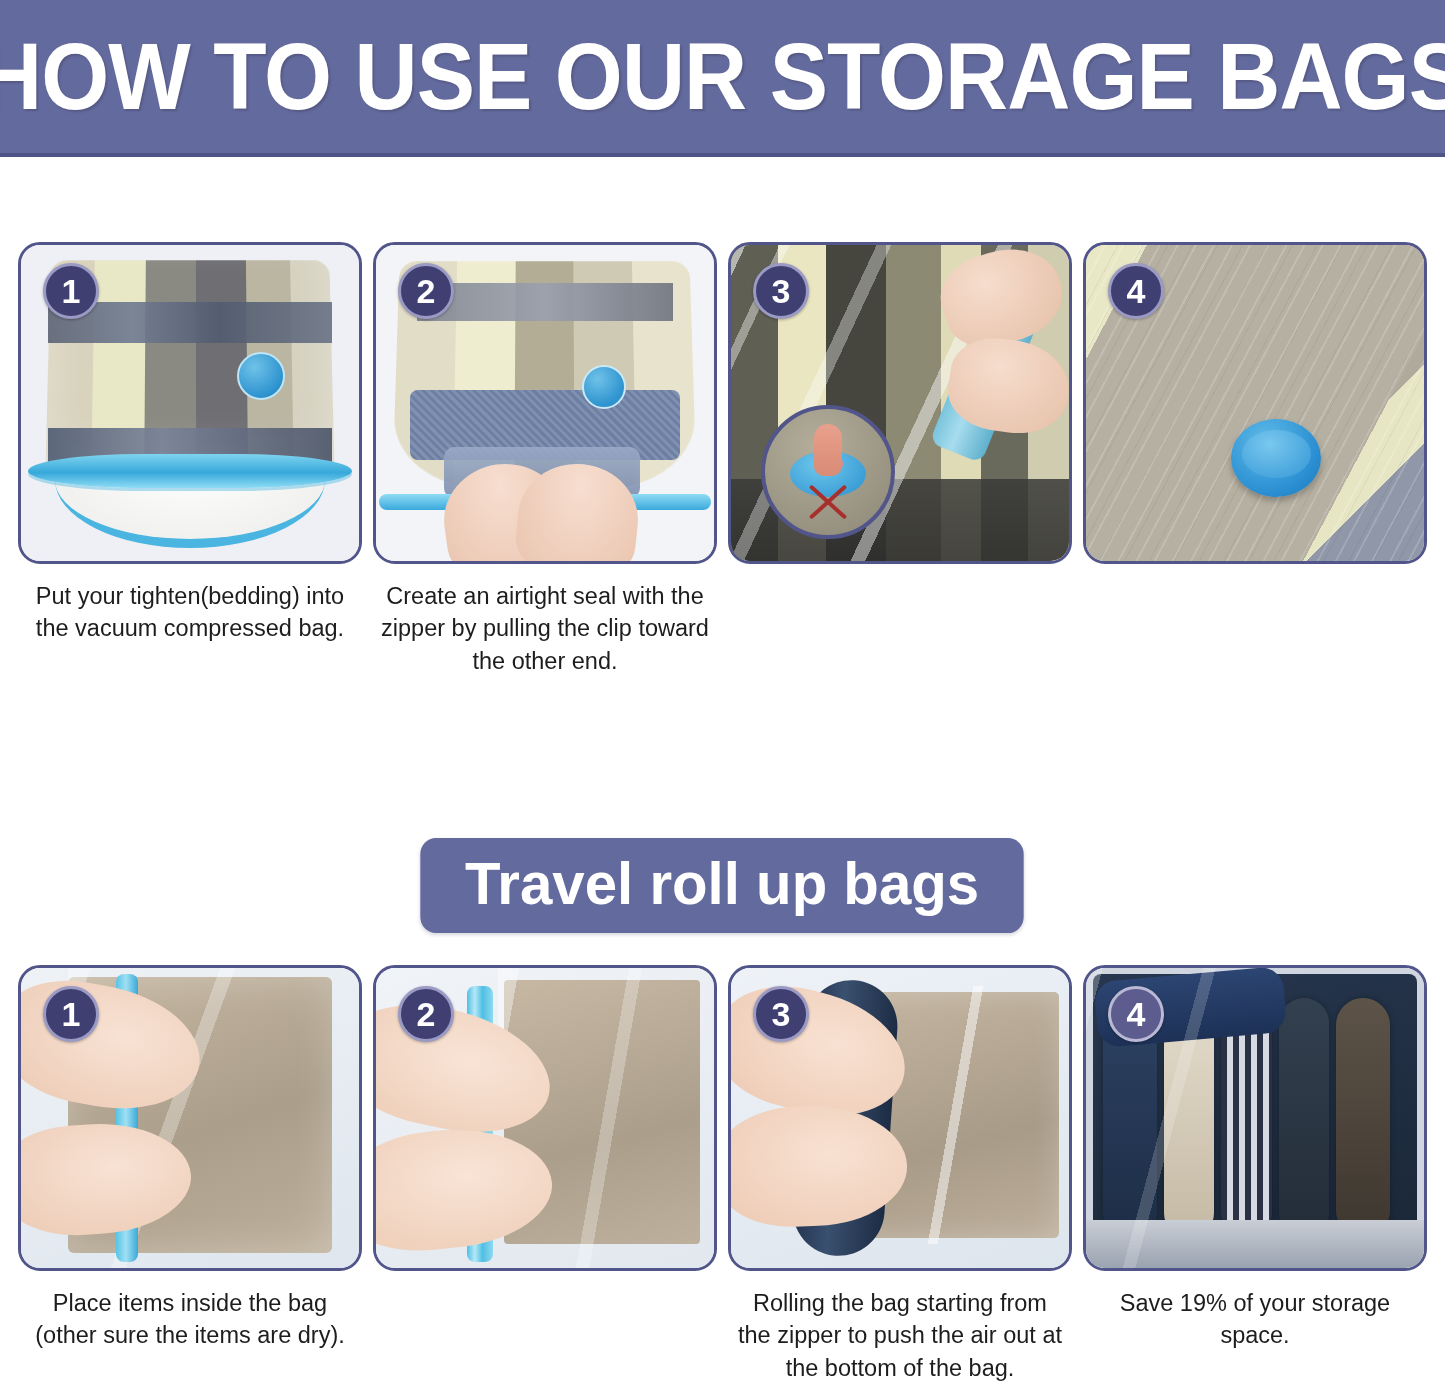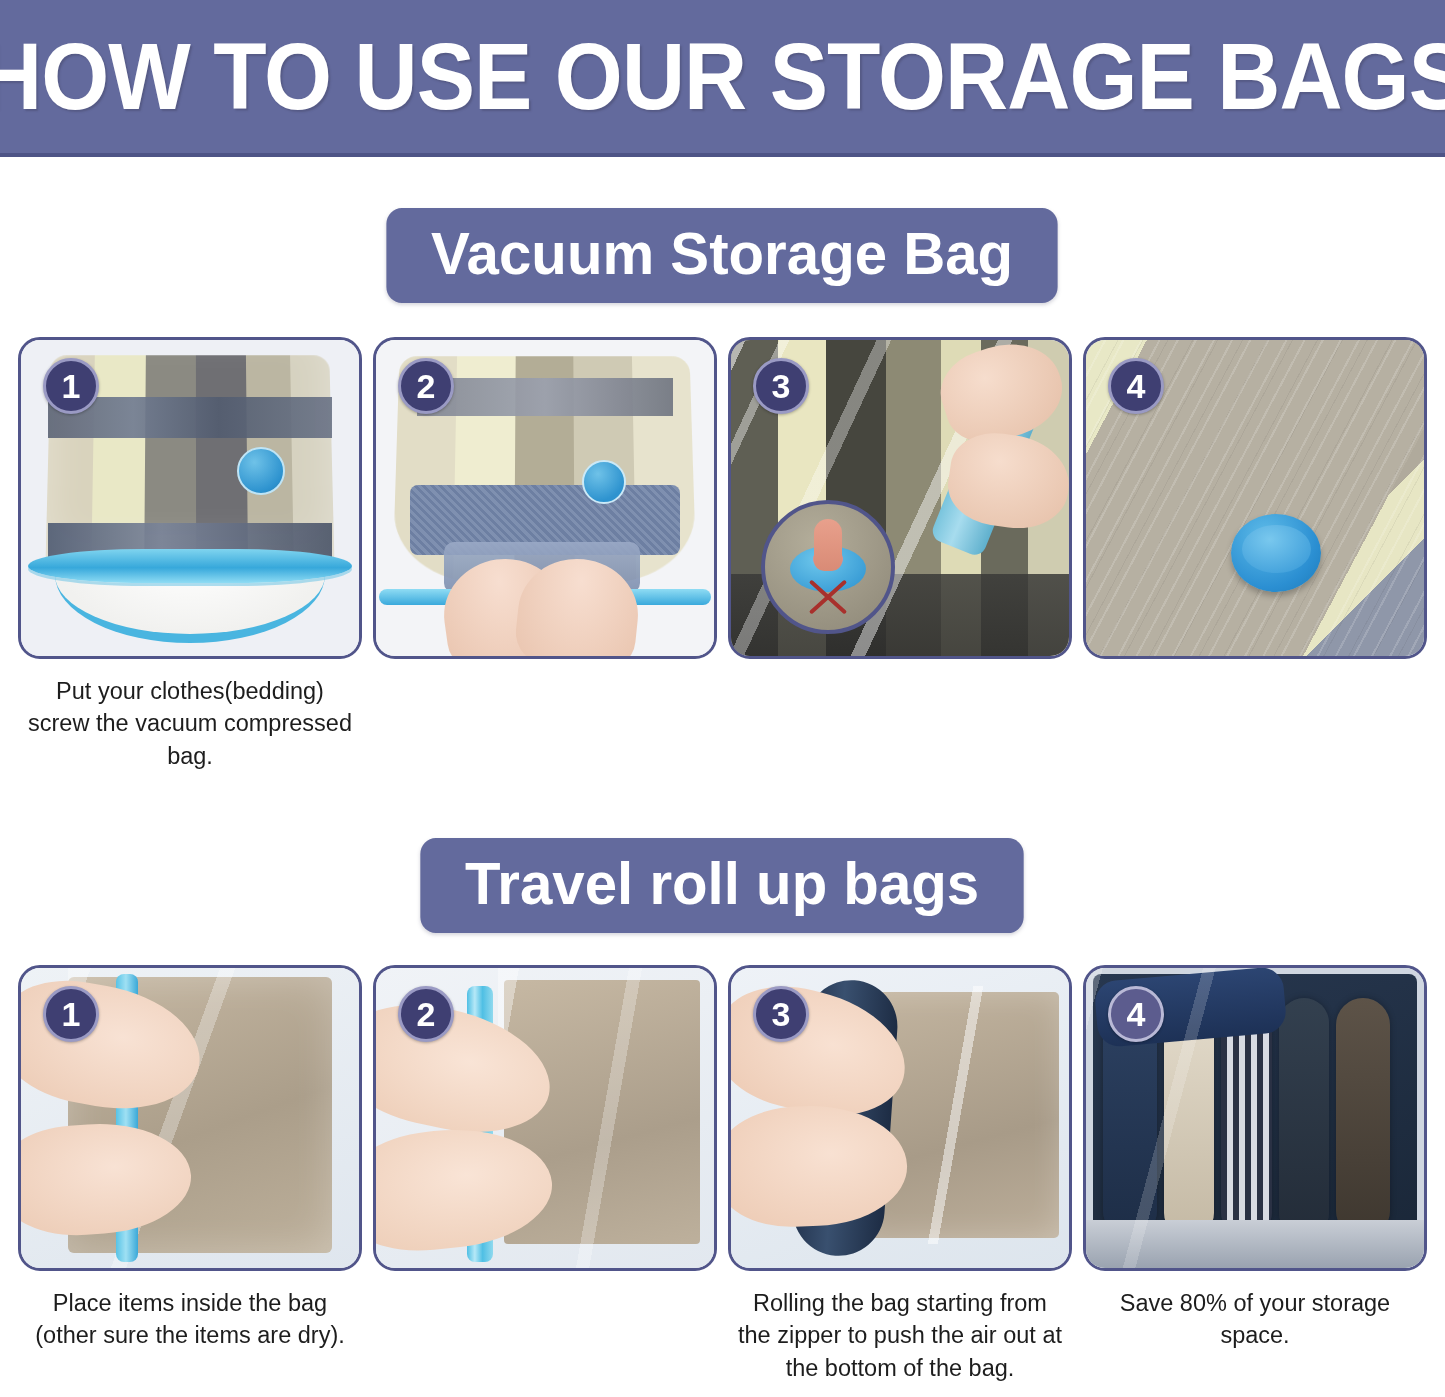--- a/index.html
+++ b/index.html
@@ -370,57 +370,55 @@
 <body>
 
 <div class="page">
 
   <div class="banner">
     <div class="banner-title">HOW TO USE OUR STORAGE BAGS</div>
   </div>
 
   <div class="section" style="top:208px;">
 
-    <div class="sec-title-wrap">
-      <div class="sec-title">Vacuum Storage Bag</div>
-    </div>
 
     <div class="steps" style="margin-top:34px;">
 
       <div class="step">
         <div class="photo tall">
           <div class="scene s1">
             <div class="bg"></div>
             <div class="bag"></div>
             <div class="stripe a"></div>
             <div class="stripe b"></div>
             <div class="valve"></div>
             <div class="pocket"></div>
             <div class="zip"></div>
           </div>
           <div class="badge">1</div>
         </div>
-        <div class="caption">Put your clothes(bedding) screw the vacuum compressed bag.</div>
+        <div class="caption">Put your tighten(bedding) into the vacuum compressed bag.</div>
       </div>
 
       <div class="step">
         <div class="photo tall">
           <div class="scene s2">
             <div class="bg"></div>
             <div class="bag"></div>
             <div class="dstripe a"></div>
             <div class="denim"></div>
             <div class="jean"></div>
             <div class="valve"></div>
             <div class="zip"></div>
             <div class="hand l"></div>
             <div class="hand r"></div>
           </div>
           <div class="badge">2</div>
         </div>
+        <div class="caption">Create an airtight seal with the zipper by pulling the clip toward the other end.</div>
       </div>
 
       <div class="step">
         <div class="photo tall">
           <div class="scene s3">
             <div class="bg"></div>
             <div class="darkband"></div>
             <div class="shine"></div>
             <div class="rod"></div>
             <div class="pump"></div>
@@ -516,19 +514,19 @@
             <div class="roll r2"></div>
             <div class="roll r3"></div>
             <div class="roll r4"></div>
             <div class="roll r5"></div>
             <div class="topbar"></div>
             <div class="lip"></div>
             <div class="gloss"></div>
           </div>
           <div class="badge lightring">4</div>
         </div>
-        <div class="caption">Save 80% of your storage space.</div>
+        <div class="caption">Save 19% of your storage space.</div>
       </div>
 
     </div>
   </div>
 
 </div>
 
 </body></html>

